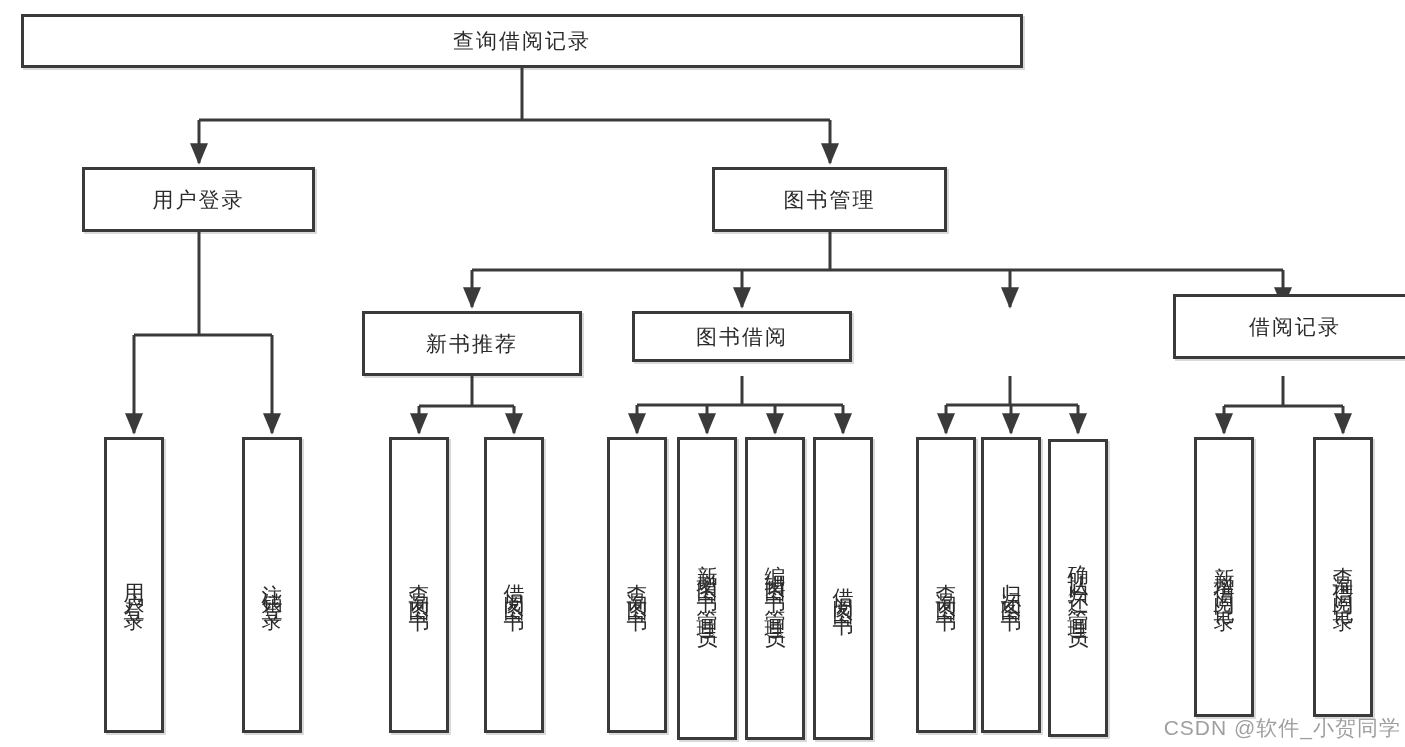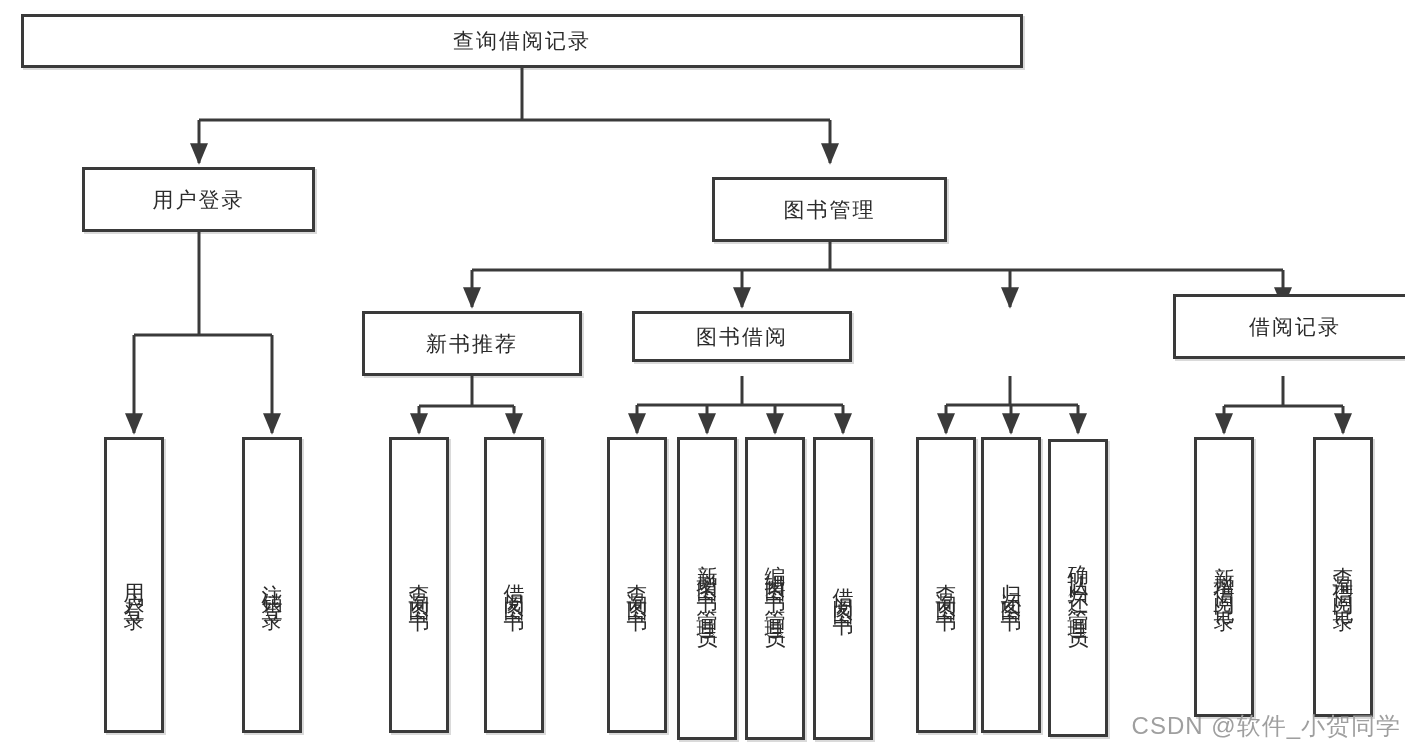--- a/index.html
+++ b/index.html
@@ -22,21 +22,21 @@
     box-shadow:2px 2px 0 rgba(50,50,50,.18);
   }
   .hlabel{font-size:21px;letter-spacing:2px;white-space:nowrap;}
   .vtext{
     writing-mode:vertical-rl;text-orientation:mixed;
     font-size:21px;letter-spacing:9px;line-height:1.05;
     white-space:nowrap;
   }
   .watermark{
     position:absolute;right:4px;bottom:5px;
-    font-size:24px;letter-spacing:1px;
+    font-size:21px;letter-spacing:1px;
     color:var(--watermark,#9f9f9f);
     pointer-events:none;
   }
 </style>
 </head>
 <body>
 
 <div class="canvas">
 
   <svg class="wires" width="1405" height="747" viewBox="0 0 1405 747" aria-hidden="true">
@@ -87,21 +87,21 @@
     <line x1="1343" y1="406" x2="1343" y2="433" marker-end="url(#arr)"></line>
   </svg>
 
   <div class="box" style="left:21px;top:14px;width:1002px;height:54px">
     <span class="hlabel">查询借阅记录</span>
   </div>
 
   <div class="box" style="left:82px;top:167px;width:233px;height:65px">
     <span class="hlabel">用户登录</span>
   </div>
-  <div class="box" style="left:712px;top:177px;width:235px;height:65px">
+  <div class="box" style="left:712px;top:167px;width:235px;height:65px">
     <span class="hlabel">图书管理</span>
   </div>
 
   <div class="box" style="left:362px;top:311px;width:220px;height:65px">
     <span class="hlabel">新书推荐</span>
   </div>
   <div class="box" style="left:632px;top:311px;width:220px;height:51px">
     <span class="hlabel">图书借阅</span>
   </div>
   <div class="box" style="left:1173px;top:294px;width:244px;height:65px">

